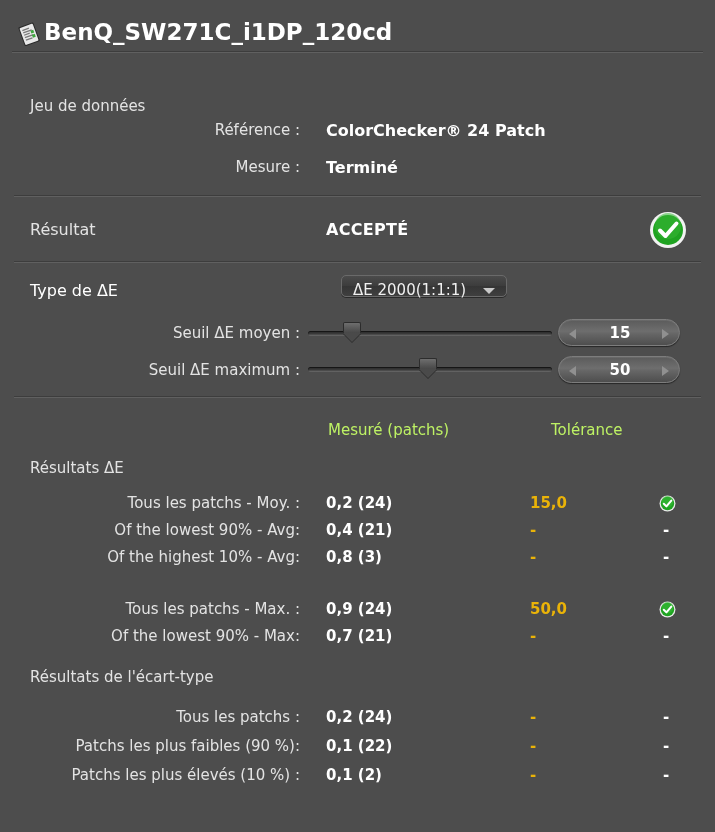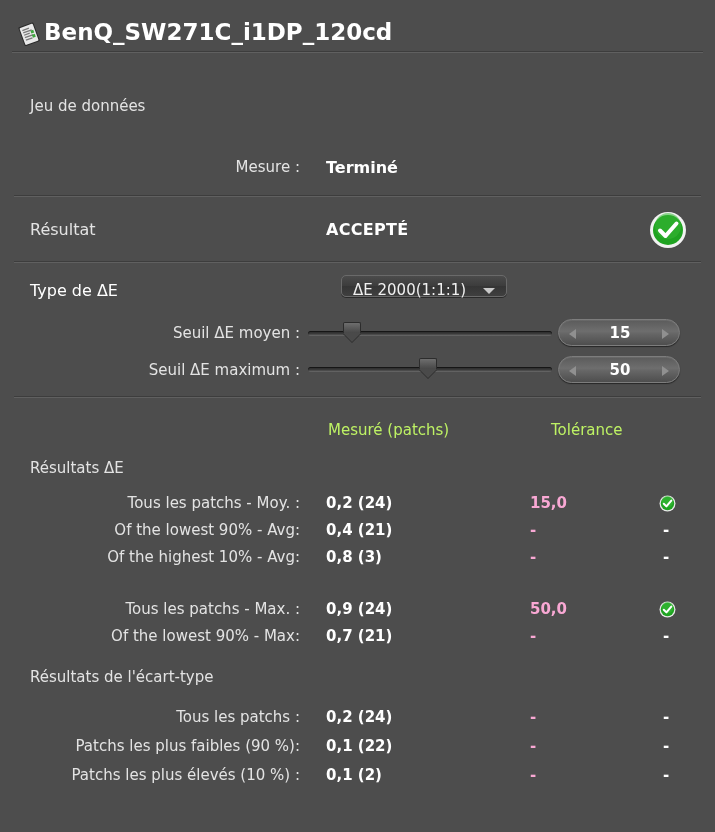--- a/index.html
+++ b/index.html
@@ -228,21 +228,21 @@
     left: 30px;
     font-size: 15px;
     color: #e3e3e3;
     white-space: nowrap;
   }
   .tol-val {
     position: absolute;
     left: 530px;
     font-size: 15px;
     font-weight: bold;
-    color: #f9a8d4;
+    color: #eab308;
     white-space: nowrap;
   }
   .status-dash {
     position: absolute;
     left: 663px;
     font-size: 15px;
     font-weight: bold;
     color: #ffffff;
   }
 </style>
@@ -267,20 +267,24 @@
     </svg>
     <div class="title-text">BenQ_SW271C_i1DP_120cd</div>
   </div>
 
   <div class="sep full" style="top:51px;"></div>
 
   <div class="row" style="top:64px;margin-top:33px;">
     <span class="lbl-left">Jeu de données</span>
   </div>
 
+  <div class="row" style="top:121px;">
+    <span class="lbl-right">Référence :</span>
+    <span class="val-bold big">ColorChecker® 24 Patch</span>
+  </div>
 
   <div class="row" style="top:158px;">
     <span class="lbl-right">Mesure :</span>
     <span class="val-bold big">Terminé</span>
   </div>
 
   <div class="sep inner" style="top:195px;"></div>
 
   <div class="result-label">Résultat</div>
   <div class="result-verdict">ACCEPTÉ</div>

